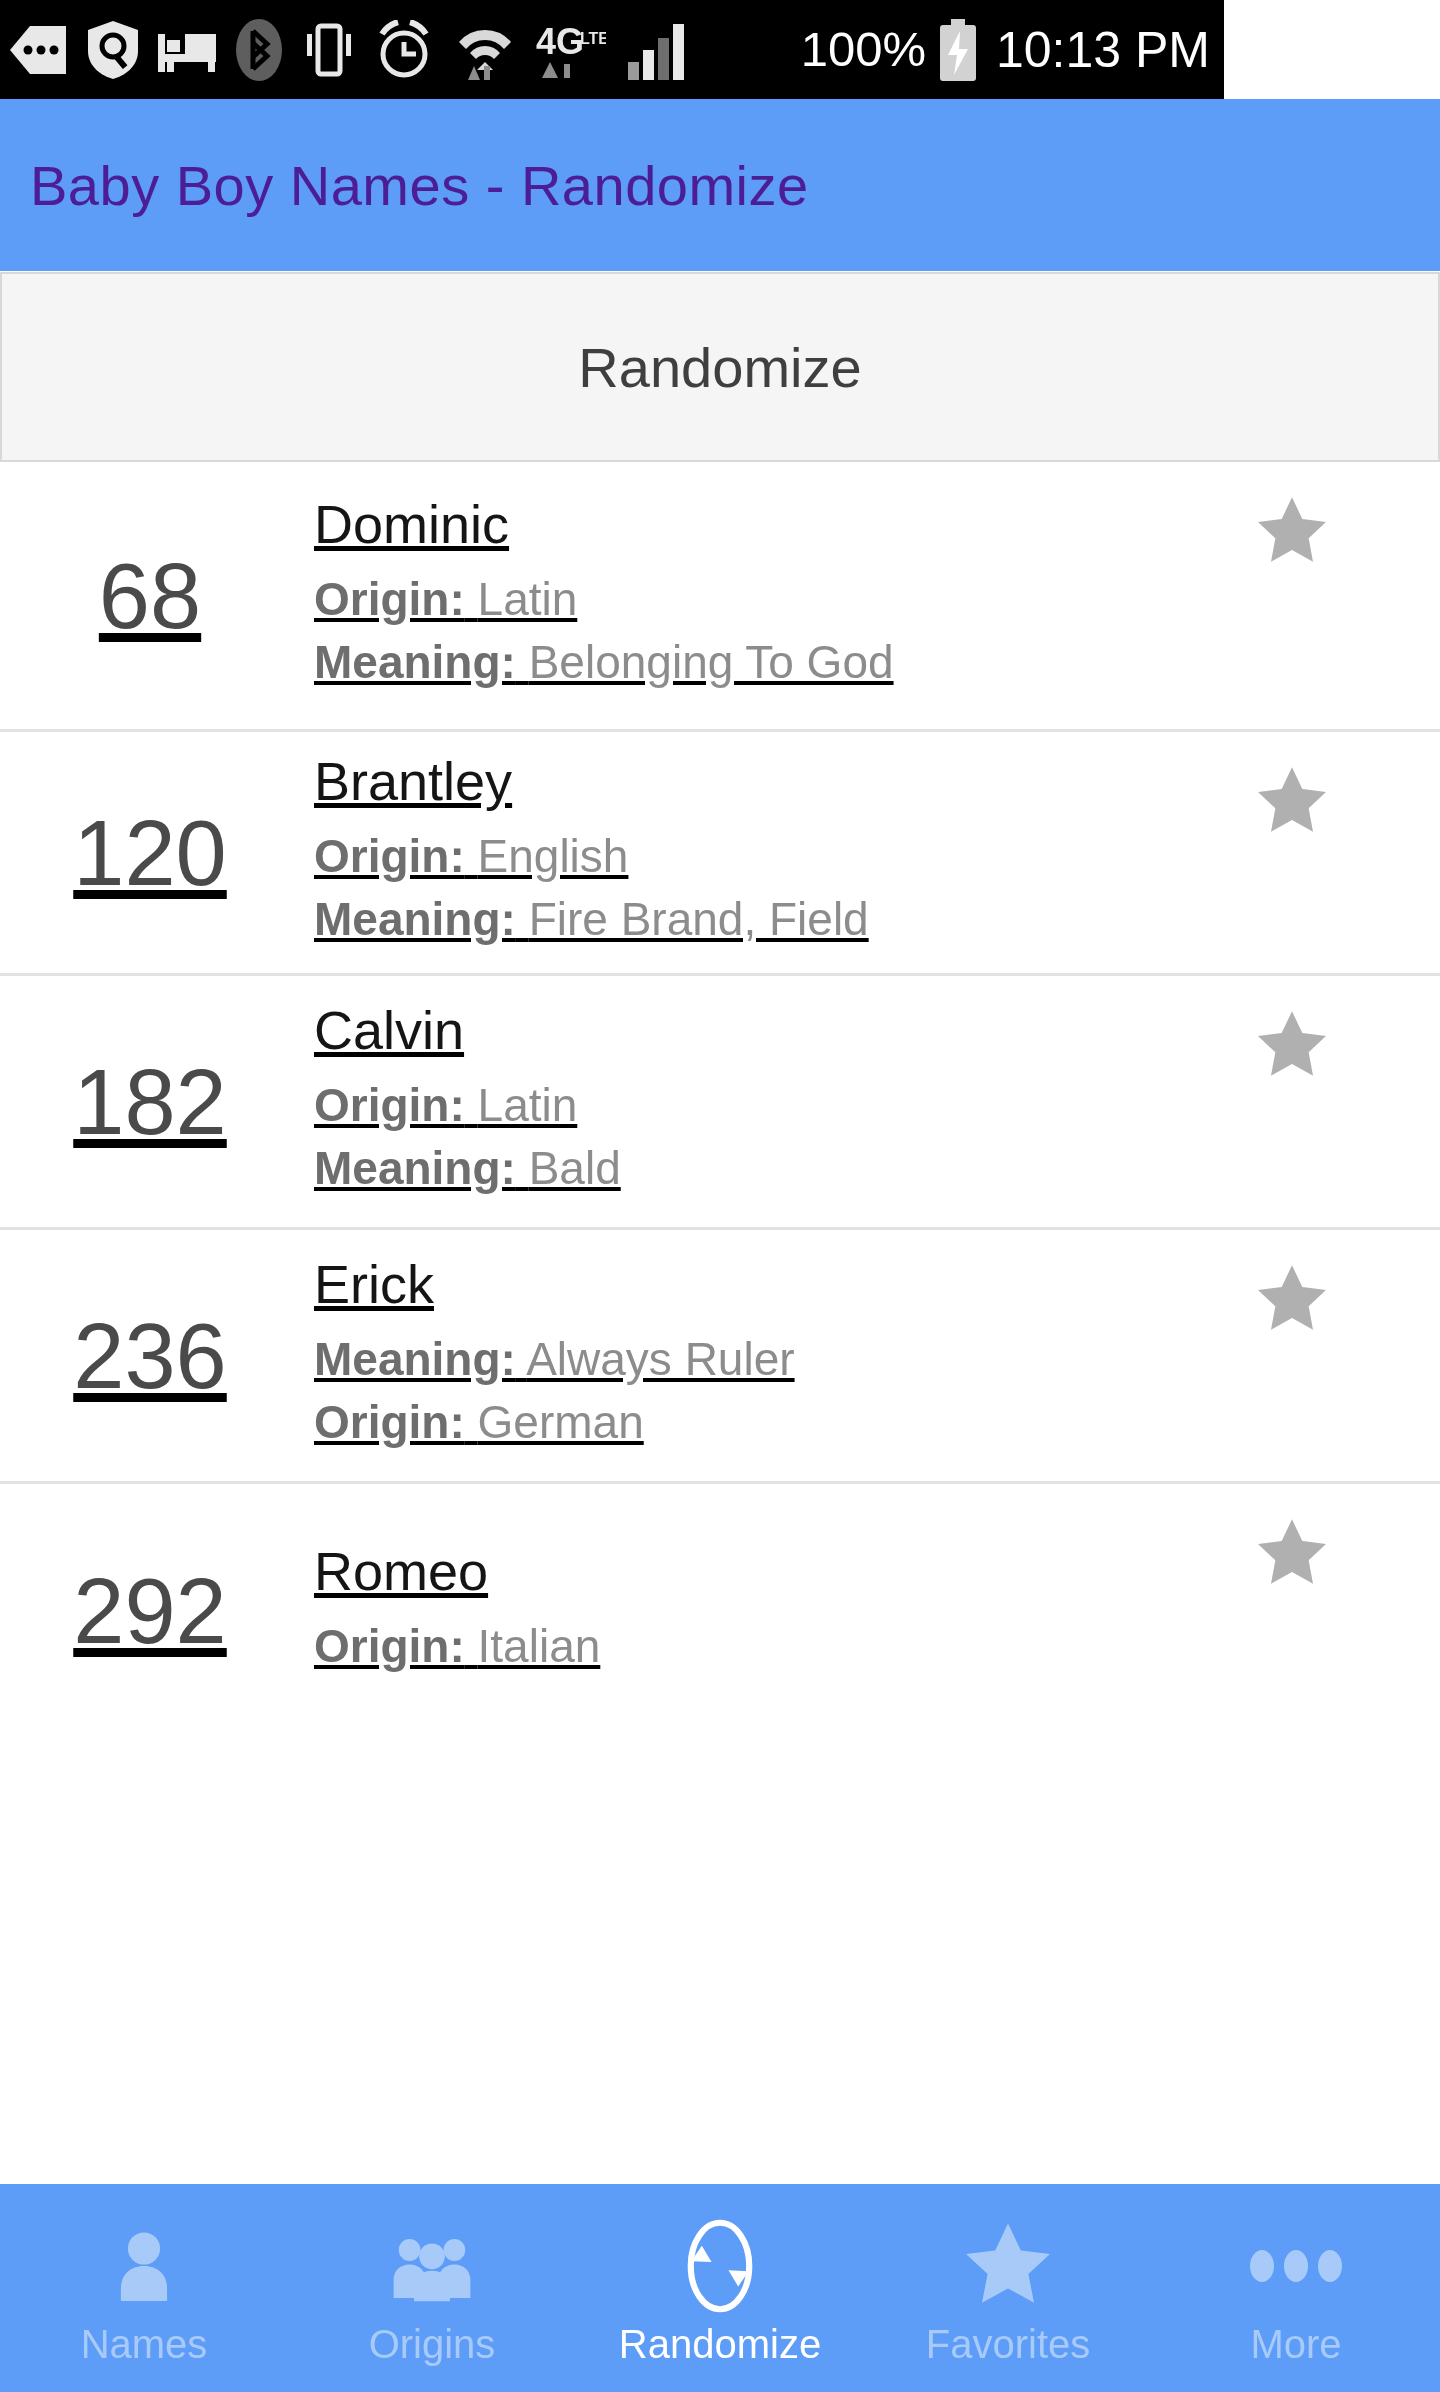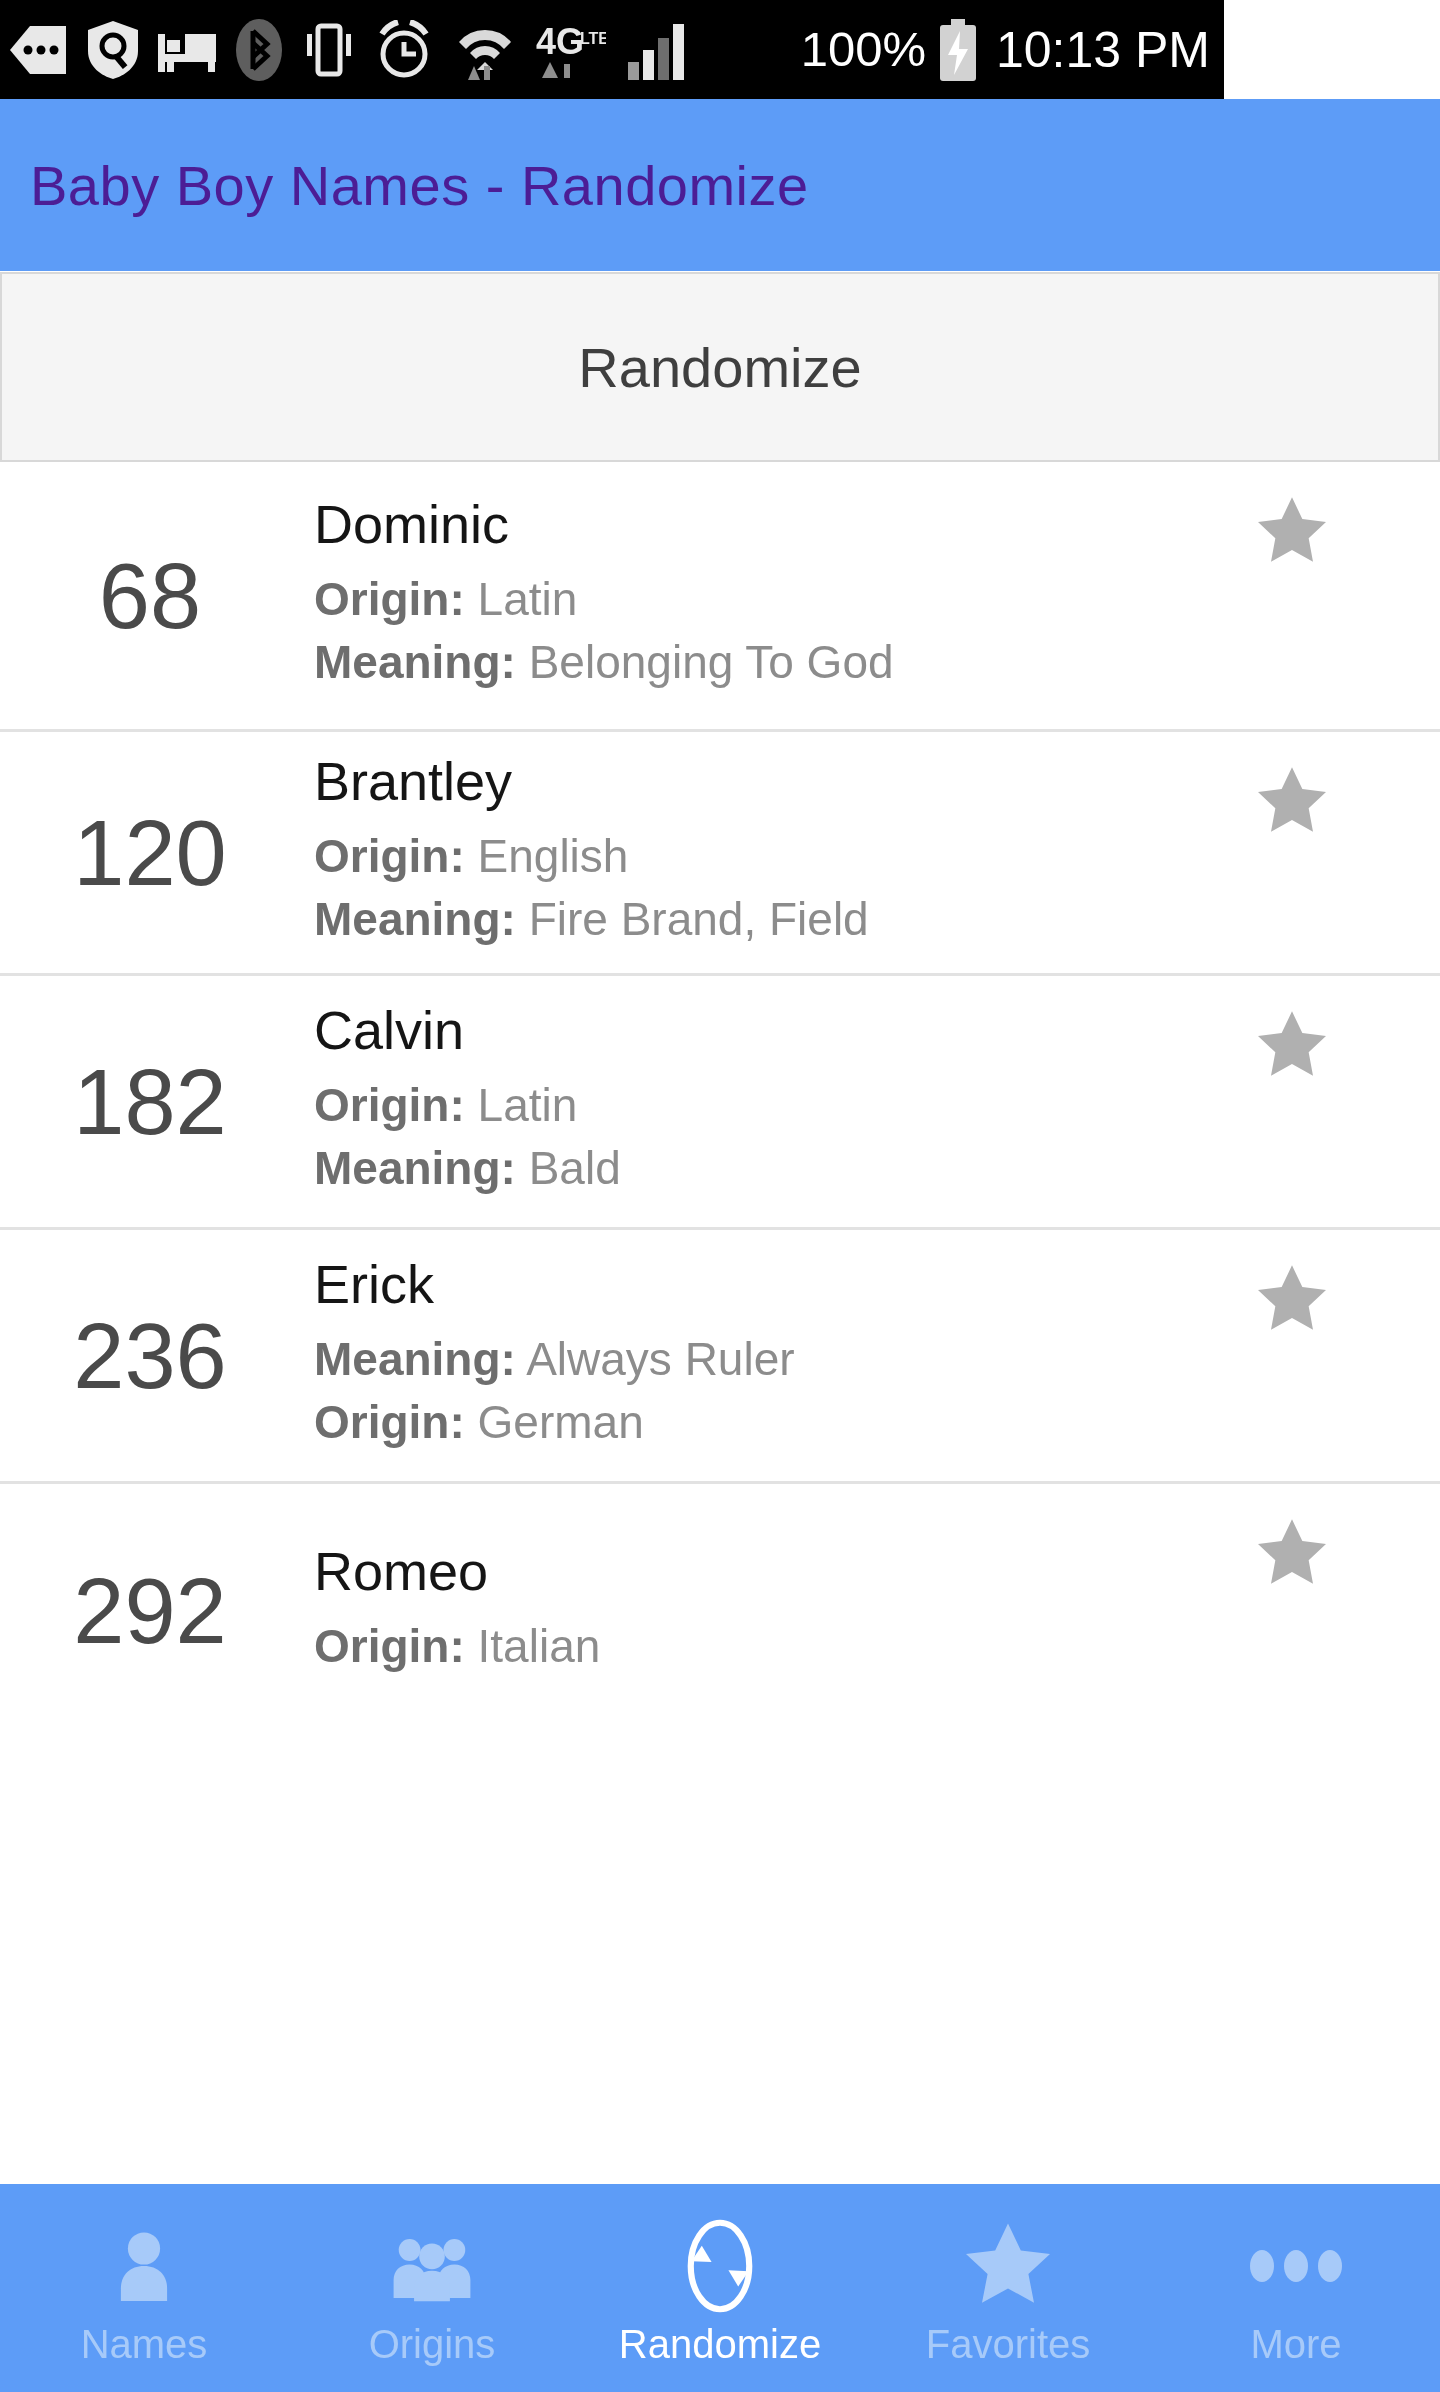--- a/index.html
+++ b/index.html
@@ -37,21 +37,21 @@
     background:#f5f5f5; border:2px solid #d8d8d8;
     display:flex; align-items:center; justify-content:center;
     color:#3f3f3f; font-size:56px;
   }
 
   
   .list { position:absolute; top:462px; left:0; width:1440px; height:1746px;
      background:#fff; overflow:hidden; }
   .row {
     position:relative; width:1440px; display:flex; align-items:center;
-    border-bottom:3px solid #e2e2e2; background:#fff;
+    border-bottom:3px solid #e2e2e2; background:#fff;text-decoration:underline;
   }
   .row .rank {
     width:300px; flex:0 0 300px; text-align:center;
     font-size:92px; color:#4a4a4a; line-height:1;
   }
   .row .info { flex:1 1 auto; padding-left:14px; }
   .row .nm {
     font-size:54px; color:#151515; line-height:1.22; margin-bottom:10px;
   }
   .row .meta { font-size:46px; color:#8c8c8c; line-height:1.38; }

